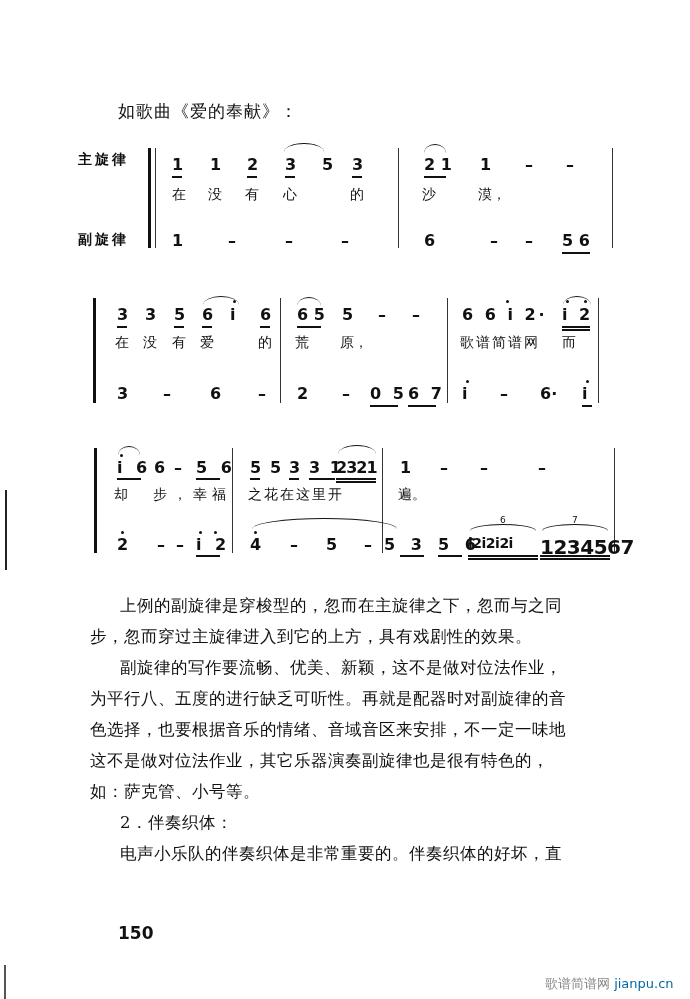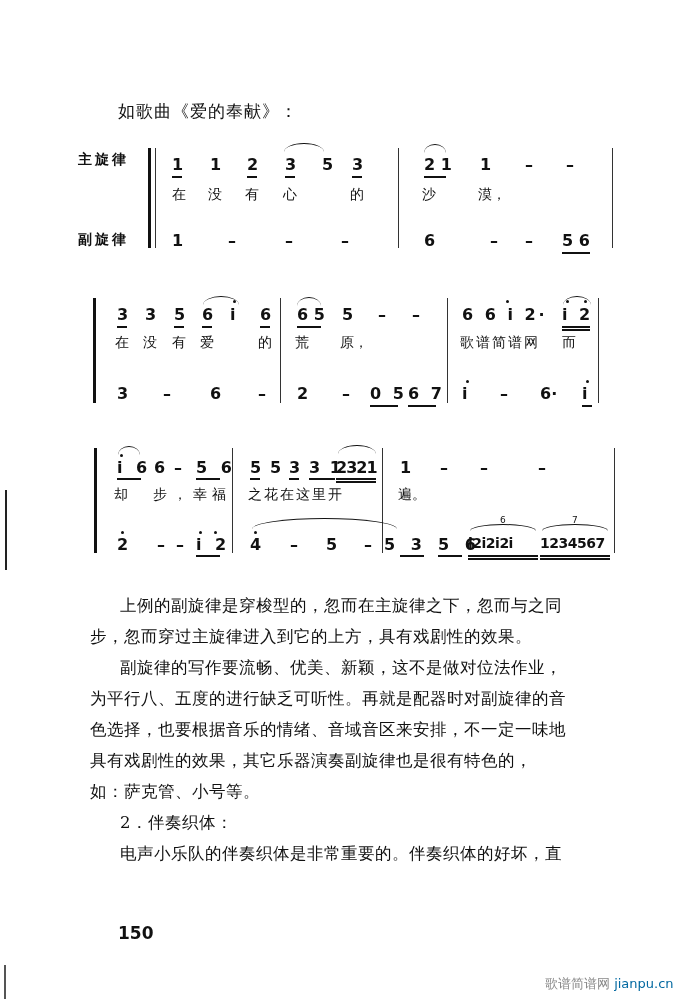--- a/index.html
+++ b/index.html
@@ -180,38 +180,38 @@
   <div class="dot" style="left:254px;top:531px;"></div>
   <div class="slur" style="left:252px;top:518px;width:145px;height:10px;"></div>
   <span class="num" style="left:290px;top:535px;">–</span>
   <span class="num" style="left:326px;top:535px;">5</span>
   <span class="num" style="left:364px;top:535px;">–</span>
   <span class="num" style="left:384px;top:535px;letter-spacing:5px;">5 3</span>
   <span class="num" style="left:438px;top:535px;letter-spacing:5px;">5 6</span>
   <div class="ul" style="left:400px;top:555px;width:24px;"></div>
   <div class="ul" style="left:438px;top:555px;width:24px;"></div>
   <span class="num" style="left:468px;top:535px;font-size:14px;letter-spacing:-0.5px;">i2i2i2i</span>
-  <span class="num" style="left:540px;top:535px;font-size:14px;letter-spacing:-0.5px;">1234567</span>
+  <span class="num" style="left:540px;top:535px;font-size:20px;letter-spacing:-0.5px;">1234567</span>
   <div class="ul" style="left:468px;top:555px;width:70px;"></div>
   <div class="ul" style="left:468px;top:558px;width:70px;"></div>
   <div class="ul" style="left:540px;top:555px;width:70px;"></div>
   <div class="ul" style="left:540px;top:558px;width:70px;"></div>
   <div class="slur" style="left:470px;top:524px;width:66px;height:6px;"></div>
   <div class="slur" style="left:542px;top:524px;width:66px;height:6px;"></div>
   <span class="abs" style="left:500px;top:515px;font-size:9px;font-family:'DejaVu Sans',sans-serif;">6</span>
   <span class="abs" style="left:572px;top:515px;font-size:9px;font-family:'DejaVu Sans',sans-serif;">7</span>
 </div>
 
 <div class="para" style="top:590px;">
   <div class="pline" style="padding-left:30px;">上例的副旋律是穿梭型的，忽而在主旋律之下，忽而与之同</div>
   <div class="pline">步，忽而穿过主旋律进入到它的上方，具有戏剧性的效果。</div>
   <div class="pline" style="padding-left:30px;">副旋律的写作要流畅、优美、新颖，这不是做对位法作业，</div>
   <div class="pline">为平行八、五度的进行缺乏可听性。再就是配器时对副旋律的音</div>
   <div class="pline">色选择，也要根据音乐的情绪、音域音区来安排，不一定一味地</div>
-  <div class="pline">具有戏剧性的效果，其它乐器演奏副旋律也是很有特色的，</div>
+  <div class="pline">这不是做对位法作业，其它乐器演奏副旋律也是很有特色的，</div>
   <div class="pline">如：萨克管、小号等。</div>
   <div class="pline" style="padding-left:30px;">2．伴奏织体：</div>
   <div class="pline" style="padding-left:30px;">电声小乐队的伴奏织体是非常重要的。伴奏织体的好坏，直</div>
 </div>
 
 <div class="abs pagenum">150</div>
 
 <div class="abs wm">
   <span>歌谱简谱网</span>
   <span class="u">jianpu.cn</span>

